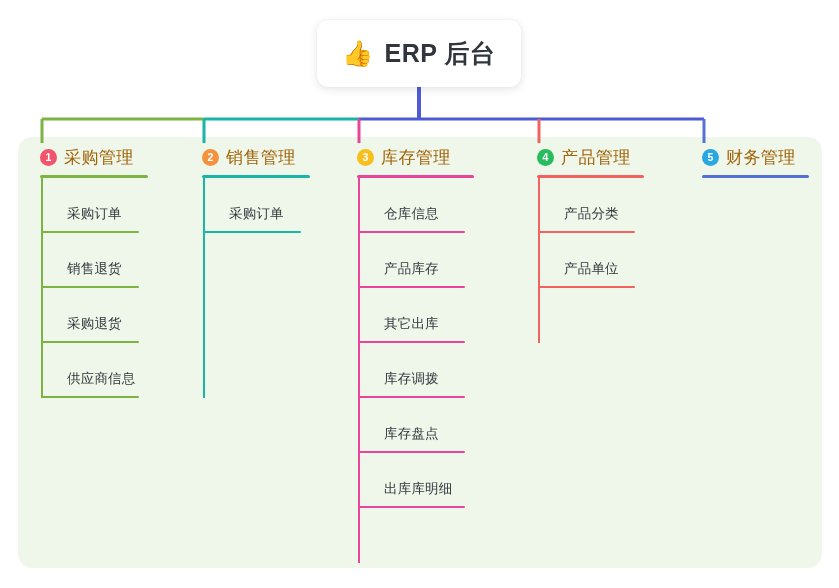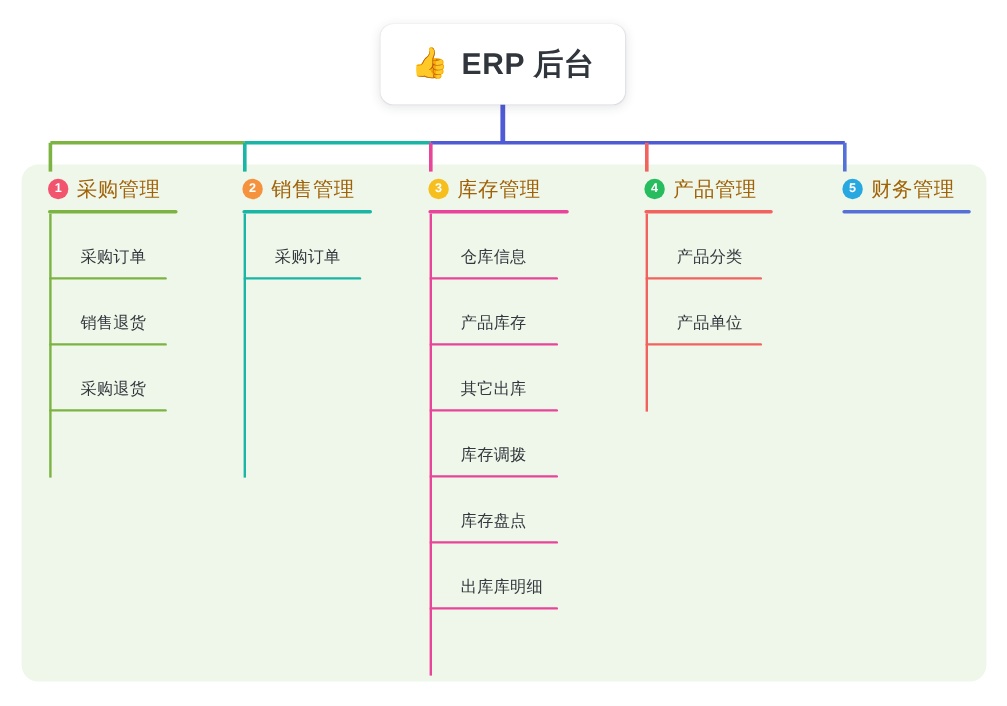--- a/index.html
+++ b/index.html
@@ -177,20 +177,24 @@
             <div class="child-rule" style="background: rgb(124, 179, 66); width: 98px;"></div>
           </div>
           <div class="child">
             <span class="child-label">销售退货</span>
             <div class="child-rule" style="background: rgb(124, 179, 66); width: 98px;"></div>
           </div>
           <div class="child">
             <span class="child-label">采购退货</span>
             <div class="child-rule" style="background: rgb(124, 179, 66); width: 98px;"></div>
           </div>
+          <div class="child">
+            <span class="child-label">供应商信息</span>
+            <div class="child-rule" style="background: rgb(124, 179, 66); width: 98px;"></div>
+          </div>
         </div>
       </div>
       <div class="branch" style="left: 202px; width: 108px;">
         <div class="branch-head">
           <span class="badge" style="background: rgb(245, 146, 62);">2</span>
           <span class="branch-title">销售管理</span>
         </div>
         <div class="branch-rule" style="background: rgb(25, 181, 165); width: 108px;"></div>
         <div class="children">
           <div class="child-spine" style="background: rgb(25, 181, 165); height: 220px;"></div>

